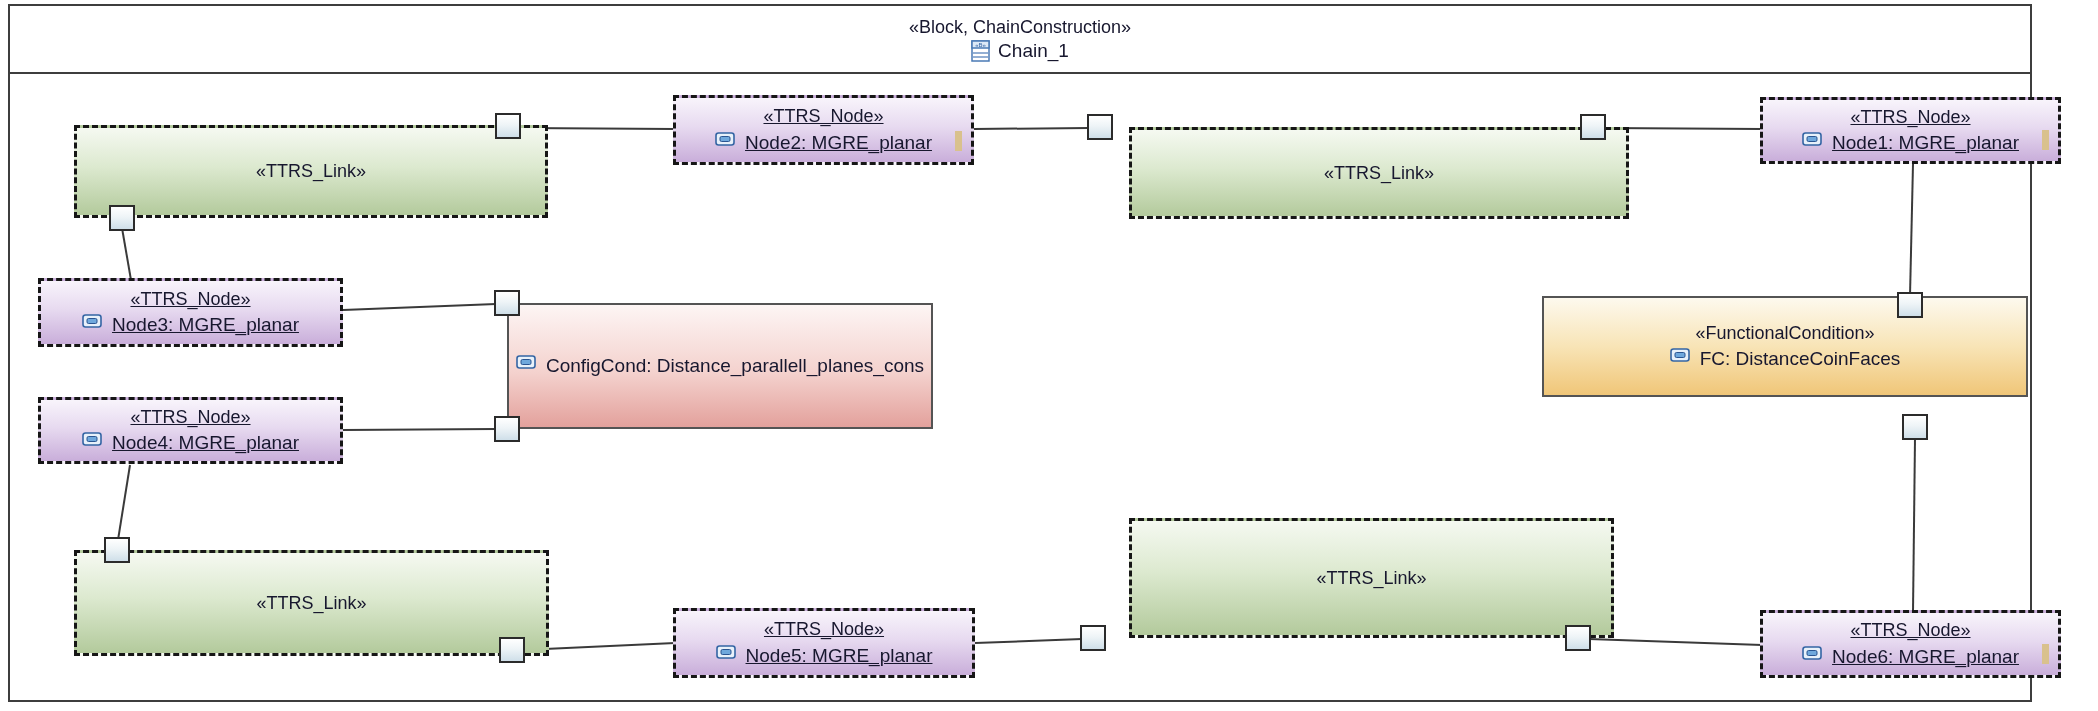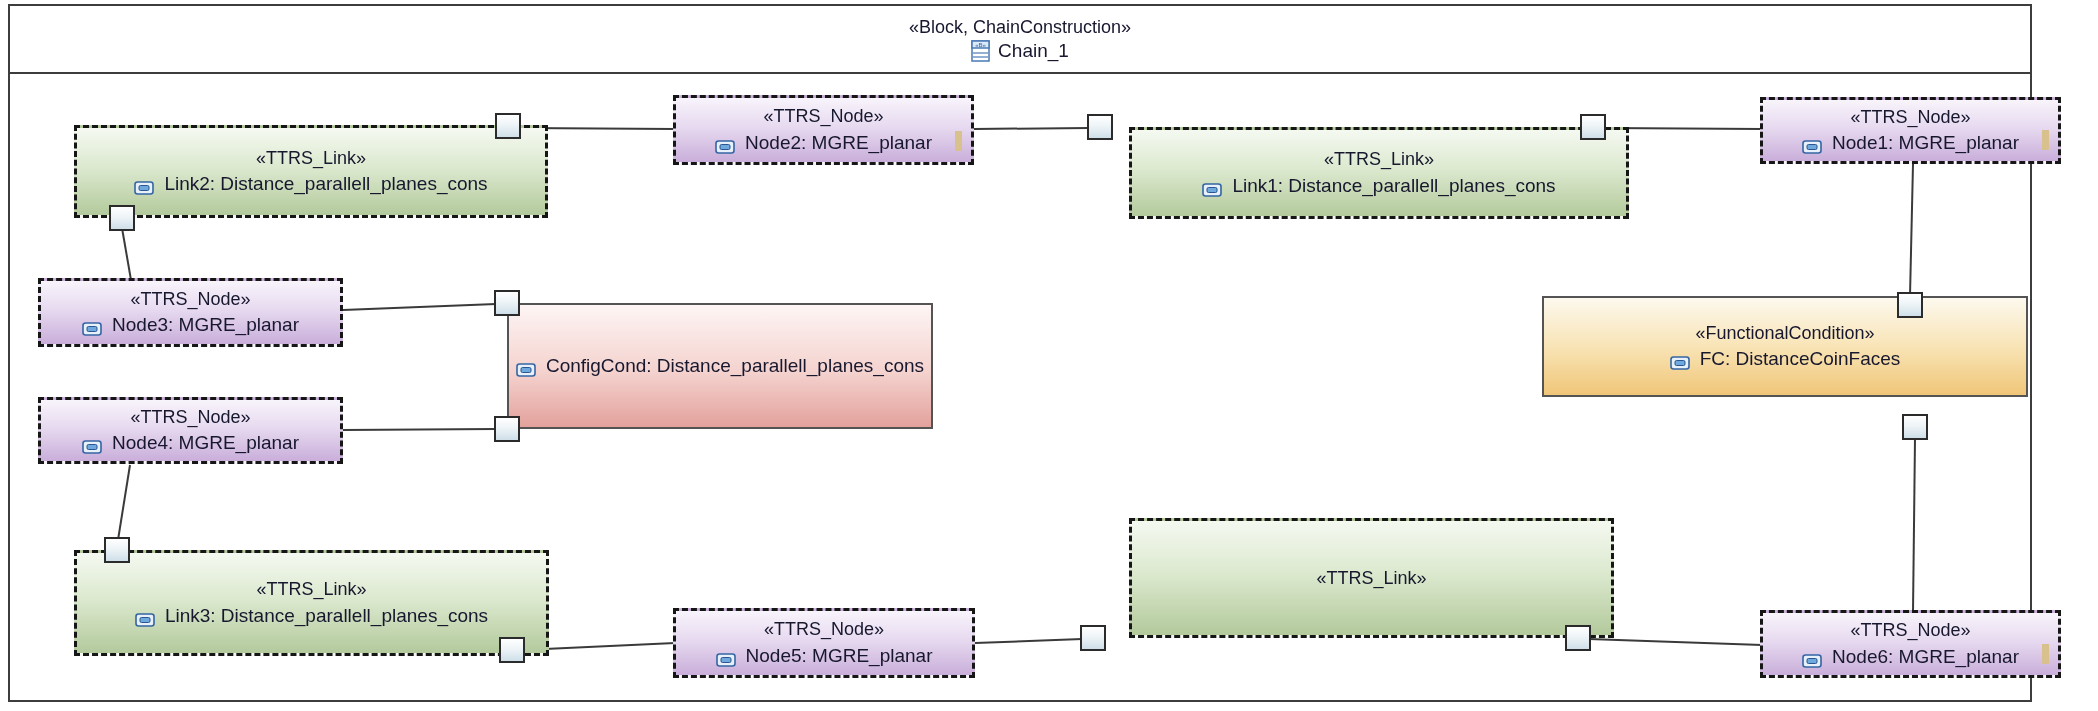--- a/index.html
+++ b/index.html
@@ -41,25 +41,25 @@
     position: absolute;
     box-sizing: border-box;
     display: flex;
     flex-direction: column;
     align-items: center;
     justify-content: center;
     gap: 5px;
     z-index: 2;
   }
   .box .stereo { font-size: 18px; line-height: 1.15; }
-  .box .name-row { display: flex; align-items: flex-end; gap: 10px; font-size: 19px; line-height: 1.15; }
+  .box .name-row { display: flex; align-items: flex-start; gap: 10px; font-size: 19px; line-height: 1.15; }
 
   .dashed { border: 3px dashed #161616; }
   .green  { background: linear-gradient(180deg, #f5f9f1 0%, #dcE9cf 45%, #b3ca9c 100%); margin-left: 36px; }
-  .purple { background: linear-gradient(180deg, #f8f4fb 0%, #e7daf0 45%, #c9aeda 100%); }
+  .purple { background: linear-gradient(180deg, #f8f4fb 0%, #e7daf0 45%, #c9aeda 100%); text-decoration: underline; }
   .pink   {
     border: 2px solid #545454;
     background: linear-gradient(180deg, #fdf5f4 0%, #f4d2ce 55%, #e3a19c 100%);
   }
   .orange {
     border: 2px solid #545454;
     background: linear-gradient(180deg, #fdf9ee 0%, #f8e4b6 50%, #f0c678 100%);
   }
 
   .port {
@@ -111,55 +111,28 @@
     <line x1="975" y1="643" x2="1082" y2="639"></line>
     <line x1="523" y1="650" x2="675" y2="643"></line>
     <line x1="130" y1="465" x2="118" y2="540"></line>
     <line x1="343" y1="430" x2="496" y2="429"></line>
     <line x1="343" y1="310" x2="496" y2="304"></line>
     <line x1="122" y1="228" x2="131" y2="280"></line>
   </svg>
 
   <div class="box dashed green" style="left:38px; top:125px; width:474px; height:93px;">
     <div class="stereo">«TTRS_Link»</div>
-    <div class="name-row">
-      <span class="icon">
-        <svg width="20" height="14" viewBox="0 0 20 14">
-            <rect x="1" y="1" width="18" height="12" rx="2.5" fill="#e8f1fa" stroke="#3465a4" stroke-width="1.6"></rect>
-            <rect x="5" y="4.5" width="10" height="5" rx="1.5" fill="#6fa8dc" stroke="#2a5591" stroke-width="1"></rect>
-          </svg>
-      </span>
-      <span>Link2: Distance_parallell_planes_cons</span>
-    </div>
   </div>
 
   <div class="box dashed green" style="left:1093px; top:127px; width:500px; height:92px;">
     <div class="stereo">«TTRS_Link»</div>
-    <div class="name-row">
-      <span class="icon">
-        <svg width="20" height="14" viewBox="0 0 20 14">
-            <rect x="1" y="1" width="18" height="12" rx="2.5" fill="#e8f1fa" stroke="#3465a4" stroke-width="1.6"></rect>
-            <rect x="5" y="4.5" width="10" height="5" rx="1.5" fill="#6fa8dc" stroke="#2a5591" stroke-width="1"></rect>
-          </svg>
-      </span>
-      <span>Link1: Distance_parallell_planes_cons</span>
-    </div>
   </div>
 
   <div class="box dashed green" style="left:38px; top:550px; width:475px; height:106px;">
     <div class="stereo">«TTRS_Link»</div>
-    <div class="name-row">
-      <span class="icon">
-        <svg width="20" height="14" viewBox="0 0 20 14">
-            <rect x="1" y="1" width="18" height="12" rx="2.5" fill="#e8f1fa" stroke="#3465a4" stroke-width="1.6"></rect>
-            <rect x="5" y="4.5" width="10" height="5" rx="1.5" fill="#6fa8dc" stroke="#2a5591" stroke-width="1"></rect>
-          </svg>
-      </span>
-      <span>Link3: Distance_parallell_planes_cons</span>
-    </div>
   </div>
 
   <div class="box dashed green" style="left:1093px; top:518px; width:485px; height:120px;">
     <div class="stereo">«TTRS_Link»</div>
   </div>
 
   <div class="box dashed purple" style="left:673px; top:95px; width:301px; height:70px;">
     <div class="stereo">«TTRS_Node»</div>
     <div class="name-row">
       <span class="icon">

